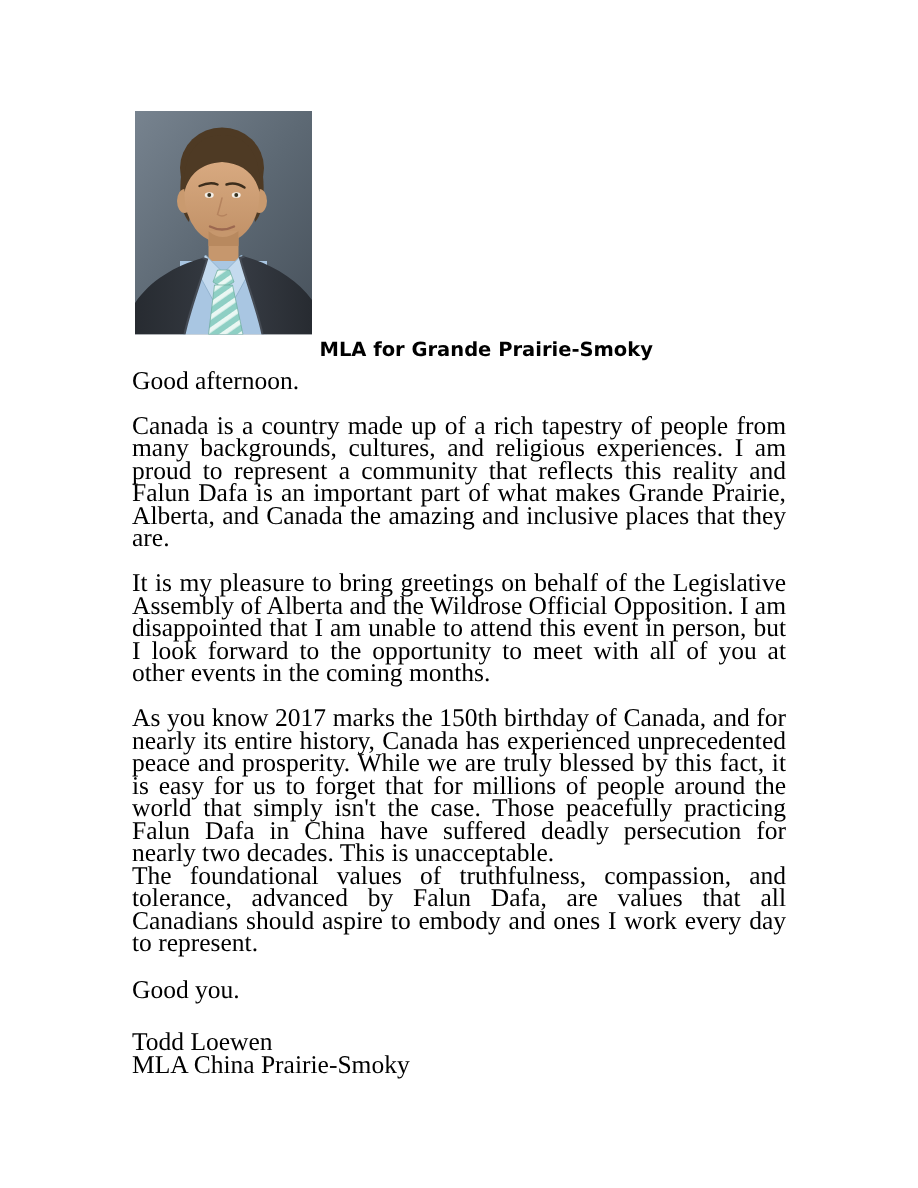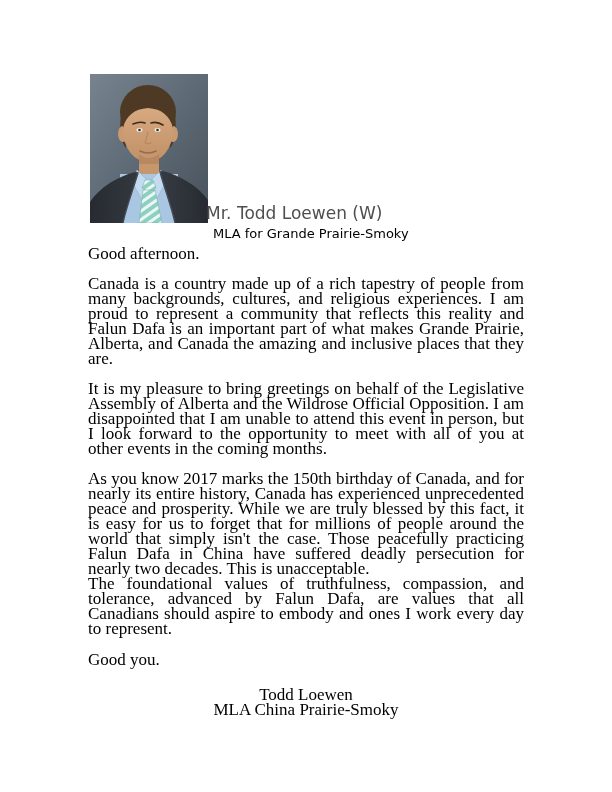--- a/index.html
+++ b/index.html
@@ -30,39 +30,39 @@
     color: #4f4f4f;
     white-space: nowrap;
   }
   .mla-role {
     position: absolute;
     left: 213px;
     top: 226px;
     font-family: "DejaVu Sans", sans-serif;
     font-size: 13px;
     line-height: 15px;
-    font-weight: normal;
+    font-weight: bold;
     color: #000000;
     white-space: nowrap;
   }
   .letter-body {
     position: absolute;
     left: 88px;
     top: 246px;
     width: 436px;
     font-size: 17px;
     line-height: 15px;
     text-align: justify;
   }
   .letter-body p { margin: 0 0 15px 0; }
   .letter-body p.salutation { text-align: left; }
   .letter-body p.joined { margin-bottom: 0; }
   .letter-body p.after-joined { margin-top: 0; margin-bottom: 16px; }
   .letter-body p.closing { text-align: left; margin-bottom: 20px; }
-  .signature { margin-top: 15px; text-align: center; }
+  .signature { margin-top: 15px; text-align: left; }
   .signature div { line-height: 15px; }
 </style>
 </head>
 <body>
 
 <div class="page">
 
   <div class="portrait">
     <svg viewBox="0 0 118 149" xmlns="http://www.w3.org/2000/svg">
       <defs>
@@ -124,21 +124,20 @@
       <path d="M55,106 L63,106 L66,114 L59,118 L52,114 Z" fill="url(#tieStripes)" stroke="#6fae9f" stroke-width="0.5"></path>
       <path d="M53,116 L65,116 L72,149 L49,149 Z" fill="url(#tieStripes)" stroke="#6fae9f" stroke-width="0.5"></path>
 
       <path d="M0,149 L0,128 C10,113 27,103 45,98 L48,99 C43,116 36,134 33,149 Z" fill="url(#suitGradL)"></path>
       <path d="M118,149 L118,126 C108,112 91,102 73,97 L70,98 C75,116 82,134 85,149 Z" fill="url(#suitGradR)"></path>
       <path d="M45,98 L48,99 C43,116 36,134 33,149" stroke="#454b54" stroke-width="1.4" fill="none"></path>
       <path d="M73,97 L70,98 C75,116 82,134 85,149" stroke="#454b54" stroke-width="1.4" fill="none"></path>
     </svg>
   </div>
 
-  <div class="mla-name">Mr. Todd Loewen (W)</div>
   <div class="mla-role">MLA for Grande Prairie-Smoky</div>
 
   <div class="letter-body">
     <p class="salutation">Good afternoon.</p>
     <p>Canada is a country made up of a rich tapestry of people from many backgrounds, cultures, and religious experiences. I am proud to represent a community that reflects this reality and Falun Dafa is an important part of what makes Grande Prairie, Alberta, and Canada the amazing and inclusive places that they are.</p>
     <p>It is my pleasure to bring greetings on behalf of the Legislative Assembly of Alberta and the Wildrose Official Opposition. I am disappointed that I am unable to attend this event in person, but I look forward to the opportunity to meet with all of you at other events in the coming months.</p>
     <p class="joined">As you know 2017 marks the 150th birthday of Canada, and for nearly its entire history, Canada has experienced unprecedented peace and prosperity. While we are truly blessed by this fact, it is easy for us to forget that for millions of people around the world that simply isn't the case. Those peacefully practicing Falun Dafa in China have suffered deadly persecution for nearly two decades. This is unacceptable.</p>
     <p class="after-joined">The foundational values of truthfulness, compassion, and tolerance, advanced by Falun Dafa, are values that all Canadians should aspire to embody and ones I work every day to represent.</p>
     <p class="closing">Good you.</p>
     <div class="signature">

